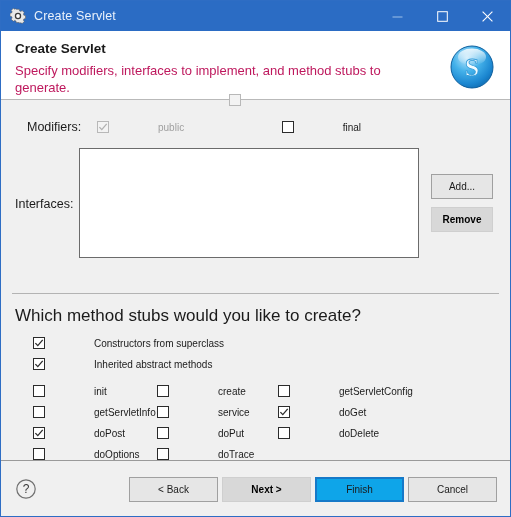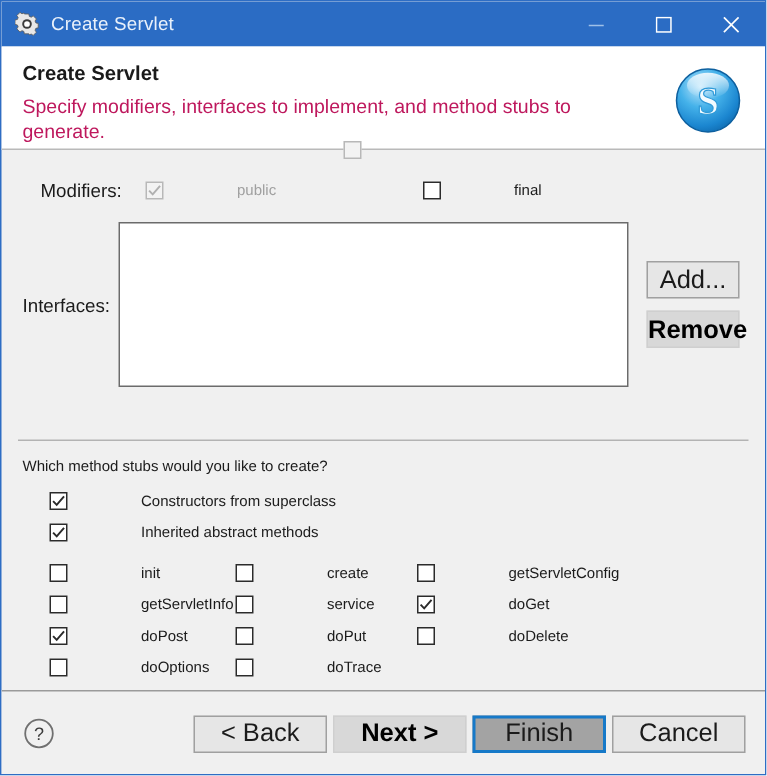--- a/index.html
+++ b/index.html
@@ -157,21 +157,21 @@
   }
   .side-btns {
     margin-left: 12px;
     display: flex;
     flex-direction: column;
     gap: 8px;
   }
 
   .btn {
     font-family: "Liberation Sans", sans-serif;
-    font-size: 17px;
+    font-size: 10px;
     color: #1b1b1b;
     background: #e6e6e6;
     border: 1px solid #a0a0a0;
     box-sizing: border-box;
     padding: 0;
     line-height: normal;
     cursor: default;
   }
   .btn.disabled {
     color: #000000;
@@ -182,21 +182,21 @@
   .btn-side { width: 62px; height: 25px; }
 
   .sep {
     height: 1px;
     background: #b3b3b3;
     margin: 0 11px;
   }
   .sep-stubs { margin-top: 19px; }
 
   .stubs-q {
-    font-size: 10px;
+    font-size: 17px;
     color: #1b1b1b;
     padding: 12px 0 0 14px;
   }
 
   .stubs-main {
     padding: 11px 0 0 32px;
   }
   .stubs-main .cb { margin-bottom: 9px; display: flex; }
 
   .grid {
@@ -229,21 +229,21 @@
     margin-right: 13px;
     display: flex;
     gap: 4px;
   }
   .btn-footer {
     width: 89px;
     height: 25px;
   }
   .btn-footer.primary {
     border: 2px solid #1679c8;
-    background: #a3a3a3;
+    background: #0ea5e9;
   }
 </style>
 </head>
 <body>
 
 <div id="dialog">
 
   <div class="titlebar">
     <svg class="title-icon" viewBox="0 0 16 16">
       <g fill="#e8e8e8" stroke="#5c5c5c" stroke-width="0.6">

